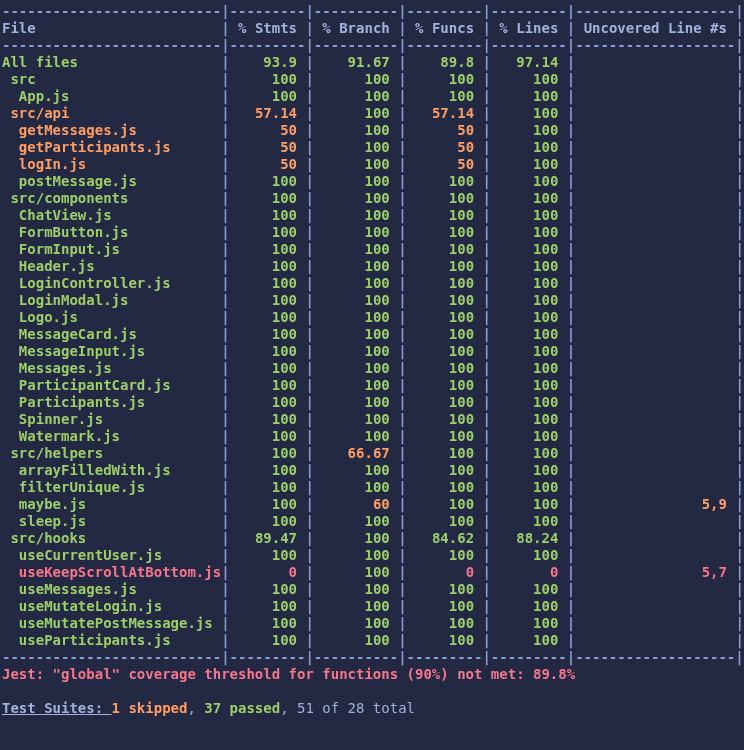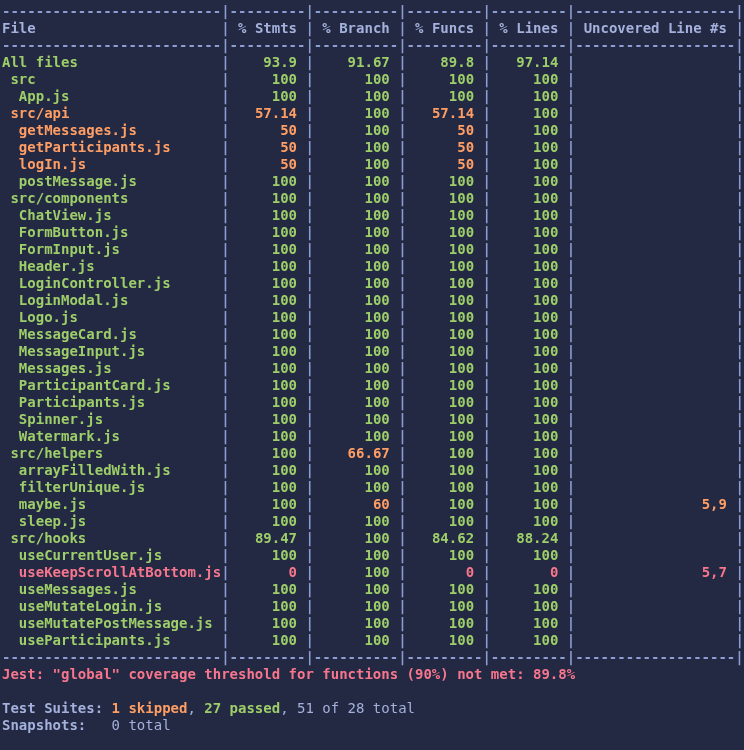--- a/index.html
+++ b/index.html
@@ -57,16 +57,15 @@
       <div class="line"><span style="color: rgb(247, 118, 142);">  useKeepScrollAtBottom.js</span><span style="color: rgb(140, 157, 211);">|</span><span style="color: rgb(247, 118, 142);">       0 </span><span style="color: rgb(140, 157, 211);">|</span><span style="color: rgb(158, 206, 106);">      100 </span><span style="color: rgb(140, 157, 211);">|</span><span style="color: rgb(247, 118, 142);">       0 </span><span style="color: rgb(140, 157, 211);">|</span><span style="color: rgb(247, 118, 142);">       0 </span><span style="color: rgb(140, 157, 211);">|</span><span style="color: rgb(247, 118, 142);">               5,7 </span><span style="color: rgb(140, 157, 211);">|</span></div>
       <div class="line"><span style="color: rgb(158, 206, 106);">  useMessages.js          </span><span style="color: rgb(140, 157, 211);">|</span><span style="color: rgb(158, 206, 106);">     100 </span><span style="color: rgb(140, 157, 211);">|</span><span style="color: rgb(158, 206, 106);">      100 </span><span style="color: rgb(140, 157, 211);">|</span><span style="color: rgb(158, 206, 106);">     100 </span><span style="color: rgb(140, 157, 211);">|</span><span style="color: rgb(158, 206, 106);">     100 </span><span style="color: rgb(140, 157, 211);">|</span><span style="color: rgb(164, 177, 220);">                   </span><span style="color: rgb(140, 157, 211);">|</span></div>
       <div class="line"><span style="color: rgb(158, 206, 106);">  useMutateLogin.js       </span><span style="color: rgb(140, 157, 211);">|</span><span style="color: rgb(158, 206, 106);">     100 </span><span style="color: rgb(140, 157, 211);">|</span><span style="color: rgb(158, 206, 106);">      100 </span><span style="color: rgb(140, 157, 211);">|</span><span style="color: rgb(158, 206, 106);">     100 </span><span style="color: rgb(140, 157, 211);">|</span><span style="color: rgb(158, 206, 106);">     100 </span><span style="color: rgb(140, 157, 211);">|</span><span style="color: rgb(164, 177, 220);">                   </span><span style="color: rgb(140, 157, 211);">|</span></div>
       <div class="line"><span style="color: rgb(158, 206, 106);">  useMutatePostMessage.js </span><span style="color: rgb(140, 157, 211);">|</span><span style="color: rgb(158, 206, 106);">     100 </span><span style="color: rgb(140, 157, 211);">|</span><span style="color: rgb(158, 206, 106);">      100 </span><span style="color: rgb(140, 157, 211);">|</span><span style="color: rgb(158, 206, 106);">     100 </span><span style="color: rgb(140, 157, 211);">|</span><span style="color: rgb(158, 206, 106);">     100 </span><span style="color: rgb(140, 157, 211);">|</span><span style="color: rgb(164, 177, 220);">                   </span><span style="color: rgb(140, 157, 211);">|</span></div>
       <div class="line"><span style="color: rgb(158, 206, 106);">  useParticipants.js      </span><span style="color: rgb(140, 157, 211);">|</span><span style="color: rgb(158, 206, 106);">     100 </span><span style="color: rgb(140, 157, 211);">|</span><span style="color: rgb(158, 206, 106);">      100 </span><span style="color: rgb(140, 157, 211);">|</span><span style="color: rgb(158, 206, 106);">     100 </span><span style="color: rgb(140, 157, 211);">|</span><span style="color: rgb(158, 206, 106);">     100 </span><span style="color: rgb(140, 157, 211);">|</span><span style="color: rgb(164, 177, 220);">                   </span><span style="color: rgb(140, 157, 211);">|</span></div>
       <div class="line"><span style="color: rgb(140, 157, 211);">--------------------------|---------|----------|---------|---------|-------------------|</span></div>
     </div>
   <div class="line" id="threshold-line" style="color: rgb(247, 118, 142);">Jest: "global" coverage threshold for functions (90%) not met: 89.8%</div>
   <div class="line"></div>
   <div id="summary-block">
-      <div class="line"><span style="color: rgb(164, 177, 220);">Test Suites: </span><span style="color: rgb(255, 158, 100);">1 skipped</span><span style="color: rgb(164, 177, 220); font-weight: 400;">, </span><span style="color: rgb(158, 206, 106);">27 passed</span><span style="color: rgb(164, 177, 220); font-weight: 400;">, 51 of 28 total</span></div>
-      <div class="line"><span style="color: rgb(164, 177, 220);">Snapshots:   </span><span style="color: rgb(164, 177, 220); font-weight: 400;">0 total</span></div>
+      <div class="line"><span style="color: rgb(164, 177, 220); text-decoration: underline;">Test Suites: </span><span style="color: rgb(255, 158, 100);">1 skipped</span><span style="color: rgb(164, 177, 220); font-weight: 400;">, </span><span style="color: rgb(158, 206, 106);">37 passed</span><span style="color: rgb(164, 177, 220); font-weight: 400;">, 51 of 28 total</span></div>
     </div>
 </div>
 
 </body></html>

